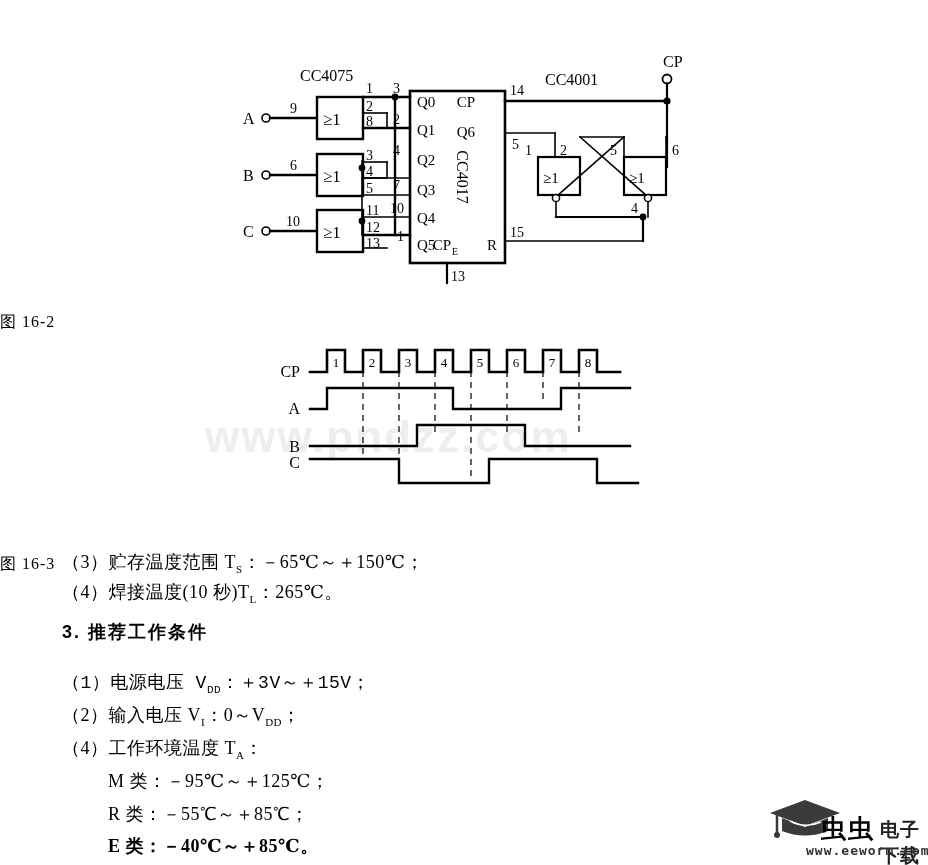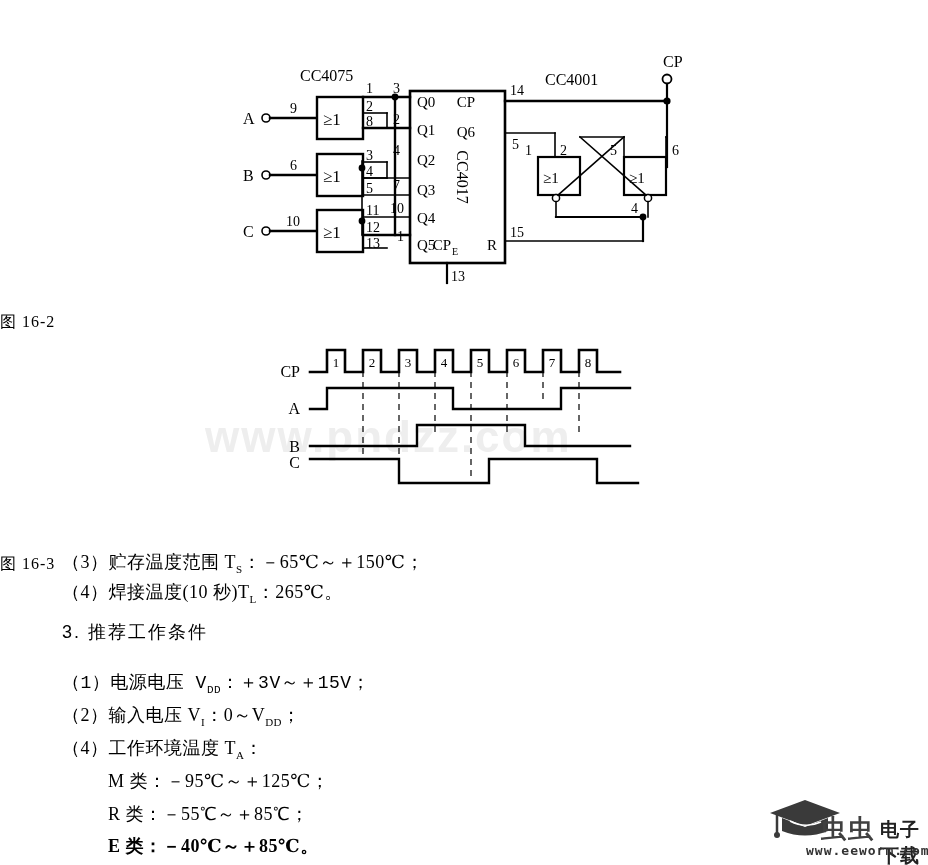--- a/index.html
+++ b/index.html
@@ -67,42 +67,42 @@
 
   
   .body-line {
     position: absolute;
     font-size: 18px;
     font-family: "Liberation Serif", "DejaVu Serif", serif;
     white-space: nowrap;
     letter-spacing: 0.5px;
   }
   .body-line.bold {
-    font-weight: normal;
+    font-weight: bold;
     font-family: "Liberation Sans", "DejaVu Sans", sans-serif;
     letter-spacing: 2px;
     text-align: right;
   }
   .sub { font-size: 11px; vertical-align: sub; }
 
   
   #site-logo {
     position: absolute;
     left: 768px;
     top: 798px;
     width: 160px;
     height: 62px;
   }
   #logo-cn {
     position: absolute;
     left: 53px;
     top: 14px;
     font-size: 25px;
     font-weight: bold;
-    color: #404040;
+    color: #000000;
     font-family: "DejaVu Sans", sans-serif;
     letter-spacing: 2px;
   }
   #logo-site-name {
     position: absolute;
     left: 112px;
     top: 19px;
     font-size: 19px;
     font-weight: bold;
     color: #222222;

